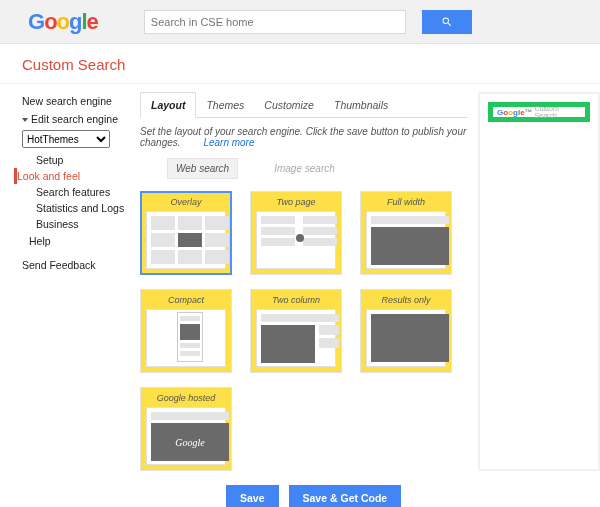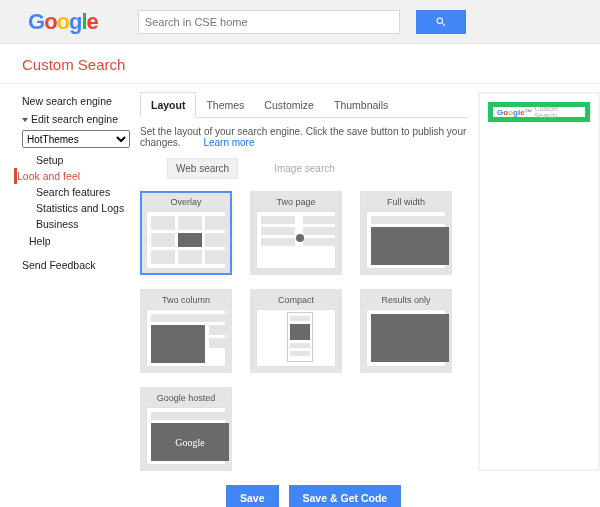--- a/index.html
+++ b/index.html
@@ -2,55 +2,55 @@
 <html><head>
 <meta charset="utf-8">
 <style>
   * { box-sizing: border-box; margin: 0; padding: 0; }
   body { font-family: Arial, sans-serif; font-size: 11px; color: #333; background: #fff; }
 
   
   .topbar { background: #f1f1f1; border-bottom: 1px solid #e5e5e5; height: 44px; display: flex; align-items: center; padding: 0 0 0 28px; }
   .logo { font-size: 22px; font-weight: bold; letter-spacing: -1px; margin-right: 40px; }
   .logo .b { color: #4285F4; } .logo .r { color: #EA4335; } .logo .y { color: #FBBC05; } .logo .g { color: #34A853; }
-  .searchbox { display: flex; align-items: center; }
+  .searchbox { display: flex; align-items: center; margin-left: 6px; }
   .searchbox input { width: 262px; height: 24px; border: 1px solid #d9d9d9; font-size: 11px; padding: 0 6px; }
   .searchbtn { width: 50px; height: 24px; background: #4285F4; border: none; margin-left: 16px; display: flex; align-items: center; justify-content: center; }
   .searchbtn svg { width: 12px; height: 12px; fill: #fff; }
 
   .product-title { color: #dd4b39; font-size: 15px; padding: 12px 0 10px 22px; border-bottom: 1px solid #eee; }
 
   .content { display: flex; padding: 8px 0 0 22px; }
 
   
   .sidebar { width: 112px; font-size: 10.5px; }
   .sidebar .item { padding: 3px 0; color: #222; }
   .sidebar .item.link { cursor: pointer; }
   .sidebar .caret { display: inline-block; width: 0; height: 0; border-left: 3px solid transparent; border-right: 3px solid transparent; margin-right: 3px; vertical-align: middle; }
   .sidebar .caret.right { border-top: 0; border-bottom: 0; border-left: 4px solid #555; border-right: 0; }
   .sidebar .caret.down { border-top: 4px solid #555; }
-  .sidebar select { width: 108px; font-size: 10px; height: 18px; margin: 2px 0 4px 0; }
+  .sidebar select { width: 88px; font-size: 10px; height: 18px; margin: 2px 0 4px 0; }
   .sidebar .sub { padding-left: 14px; }
   .sidebar .sub .item { padding: 2px 0; }
   .sidebar .active { color: #dd4b39; border-left: 3px solid #dd4b39; margin-left: -22px; padding-left: 33px; }
 
   
-  .main { flex: 0 0 328px; margin-left: 6px; }
+  .main { flex: 0 0 328px; margin-left: 6px; font-style: italic; }
   .tabs { display: flex; align-items: flex-end; border-bottom: 1px solid #ddd; font-size: 10.5px; }
   .tab { padding: 6px 10px; color: #555; }
   .tab.sel { border: 1px solid #ddd; border-bottom: 1px solid #fff; margin-bottom: -1px; font-weight: bold; color: #222; }
   .desc { font-size: 10px; color: #555; padding: 8px 0 10px 0; }
   .desc a { color: #1a73e8; text-decoration: none; margin-left: 20px; }
 
   .subtabs { display: flex; font-size: 10px; margin-bottom: 12px; }
   .subtab { padding: 4px 8px; color: #aaa; border: 1px solid transparent; margin-left: 27px;}
   .subtab.sel { background: #f1f1f1; color: #555; border: 1px solid #e5e5e5;}
 
   .layout-grid { display: flex; flex-wrap: wrap; gap: 14px 18px; }
-  .layout-card { width: 92px; background: #e5e5e5; border: 1px solid #e3e3e3; padding: 5px; }
+  .layout-card { width: 92px; background: #fde047; border: 1px solid #e3e3e3; padding: 5px; }
   .layout-card.sel { border: 2px solid #4d90fe; padding: 4px; }
   .layout-title { font-size: 9px; text-align: center; color: #555; margin-bottom: 4px; }
   .thumb { width: 100%; height: 58px; background: #fff; border: 1px solid #e0e0e0; box-sizing: border-box; position: relative; }
   .thumb .bar { background: #e4e4e4; position: absolute; }
   .thumb .dark { background: #6a6a6a; position: absolute; }
 
   
   .preview { flex: 1; margin-left: 10px; border: 2px solid #f1f1f1; min-height: 334px; padding: 8px; background: #fff; }
   .preview-search { border: 5px solid #22c55e; height: 20px; display: flex; align-items: center; padding: 0 4px; font-size: 8px; color: #bbb;}
   .preview-logo { font-weight: bold; }
@@ -150,41 +150,41 @@
 
       <div class="layout-card">
         <div class="layout-title">Full width</div>
         <div class="thumb">
           <div class="bar" style="left:4px;top:4px;width:78px;height:8px"></div>
           <div class="dark" style="left:4px;top:15px;width:78px;height:38px"></div>
         </div>
       </div>
 
       <div class="layout-card">
-        <div class="layout-title">Two column</div>
-        <div class="thumb">
-          <div class="bar" style="left:4px;top:4px;width:78px;height:8px"></div>
-          <div class="dark" style="left:4px;top:15px;width:54px;height:38px"></div>
-          <div class="bar" style="left:62px;top:15px;width:20px;height:10px"></div>
-          <div class="bar" style="left:62px;top:28px;width:20px;height:10px"></div>
-        </div>
-      </div>
-
-      <div class="layout-card">
         <div class="layout-title">Compact</div>
         <div class="thumb">
           <div style="position:absolute;left:30px;top:2px;width:26px;height:50px;border:1px solid #ccc;background:#fff"></div>
           <div class="bar" style="left:33px;top:6px;width:20px;height:5px"></div>
           <div class="dark" style="left:33px;top:14px;width:20px;height:16px"></div>
           <div class="bar" style="left:33px;top:33px;width:20px;height:5px"></div>
           <div class="bar" style="left:33px;top:41px;width:20px;height:5px"></div>
         </div>
       </div>
 
       <div class="layout-card">
+        <div class="layout-title">Two column</div>
+        <div class="thumb">
+          <div class="bar" style="left:4px;top:4px;width:78px;height:8px"></div>
+          <div class="dark" style="left:4px;top:15px;width:54px;height:38px"></div>
+          <div class="bar" style="left:62px;top:15px;width:20px;height:10px"></div>
+          <div class="bar" style="left:62px;top:28px;width:20px;height:10px"></div>
+        </div>
+      </div>
+
+      <div class="layout-card">
         <div class="layout-title">Results only</div>
         <div class="thumb">
           <div class="dark" style="left:4px;top:4px;width:78px;height:48px"></div>
         </div>
       </div>
 
       <div class="layout-card">
         <div class="layout-title">Google hosted</div>
         <div class="thumb">
           <div class="bar" style="left:4px;top:4px;width:78px;height:8px"></div>

